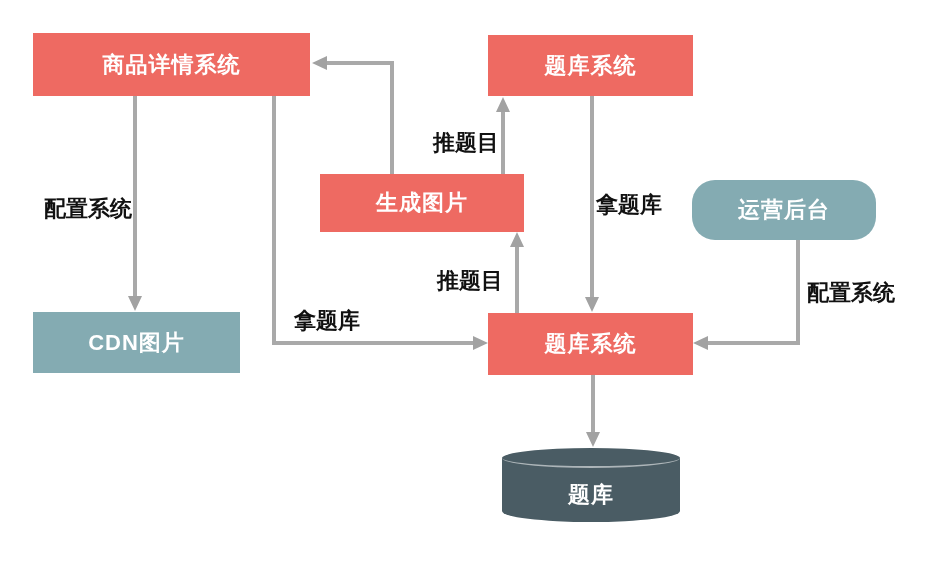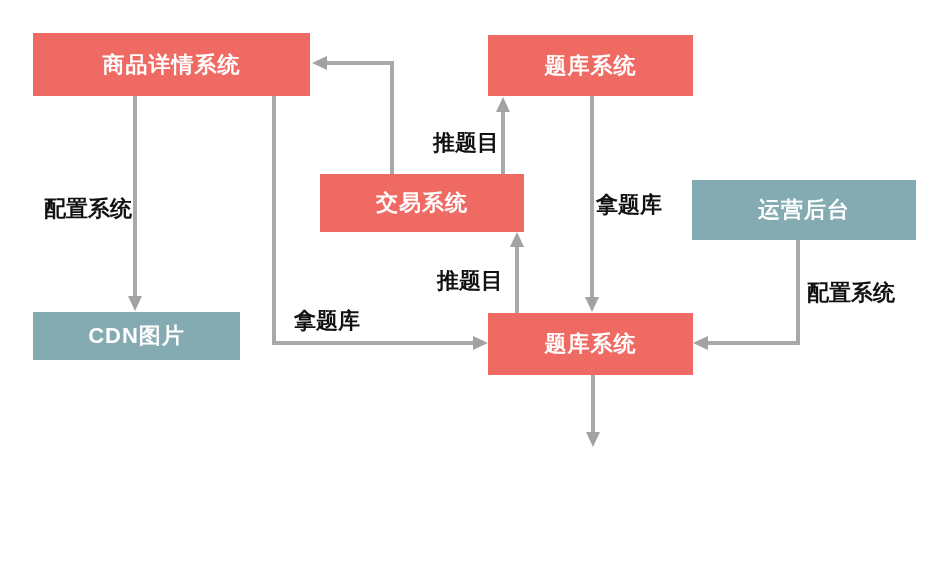--- a/index.html
+++ b/index.html
@@ -44,22 +44,22 @@
     font-size: 22px;
     font-weight: bold;
     letter-spacing: 1px;
   }
   .node.red  { background: var(--node-red); }
   .node.teal { background: var(--node-teal); }
 
   .n-product { left: 33px;  top: 33px;  width: 277px; height: 63px; }
   .n-trade   { left: 488px; top: 35px;  width: 205px; height: 61px; }
   .n-config  { left: 320px; top: 174px; width: 204px; height: 58px; }
-  .n-ops     { left: 692px; top: 180px; width: 224px; height: 60px; }
-  .n-cdn     { left: 33px;  top: 312px; width: 207px; height: 48px; }
+  .n-ops     { left: 692px; top: 180px; width: 184px; height: 60px; border-radius: 23px; }
+  .n-cdn     { left: 33px;  top: 312px; width: 207px; height: 61px; }
   .n-qbs     { left: 488px; top: 313px; width: 205px; height: 62px; }
 
   .edge-label {
     position: absolute;
     font-size: 22px;
     font-weight: bold;
     color: var(--label-color);
     white-space: nowrap;
   }
   .l-gen      { left: 44px;  top: 194px; }
@@ -159,35 +159,40 @@
 
   <div class="node red n-product">
     <span>商品详情系统</span>
   </div>
 
   <div class="node red n-trade">
     <span>题库系统</span>
   </div>
 
   <div class="node red n-config">
-    <span>交易系统</span>
+    <span>生成图片</span>
   </div>
 
   <div class="node teal n-ops">
     <span>运营后台</span>
   </div>
 
   <div class="node teal n-cdn">
     <span>CDN图片</span>
   </div>
 
   <div class="node red n-qbs">
     <span>题库系统</span>
   </div>
 
+  <div class="cylinder">
+    <div class="cyl-top"></div>
+    <div class="cyl-body"></div>
+    <div class="cyl-label">题库</div>
+  </div>
 
   <div class="edge-label l-gen">配置系统</div>
   <div class="edge-label l-push-top">推题目</div>
   <div class="edge-label l-get-right">拿题库</div>
   <div class="edge-label l-push-mid">推题目</div>
   <div class="edge-label l-get-left">拿题库</div>
   <div class="edge-label l-strategy">配置系统</div>
 
 </div>
 

